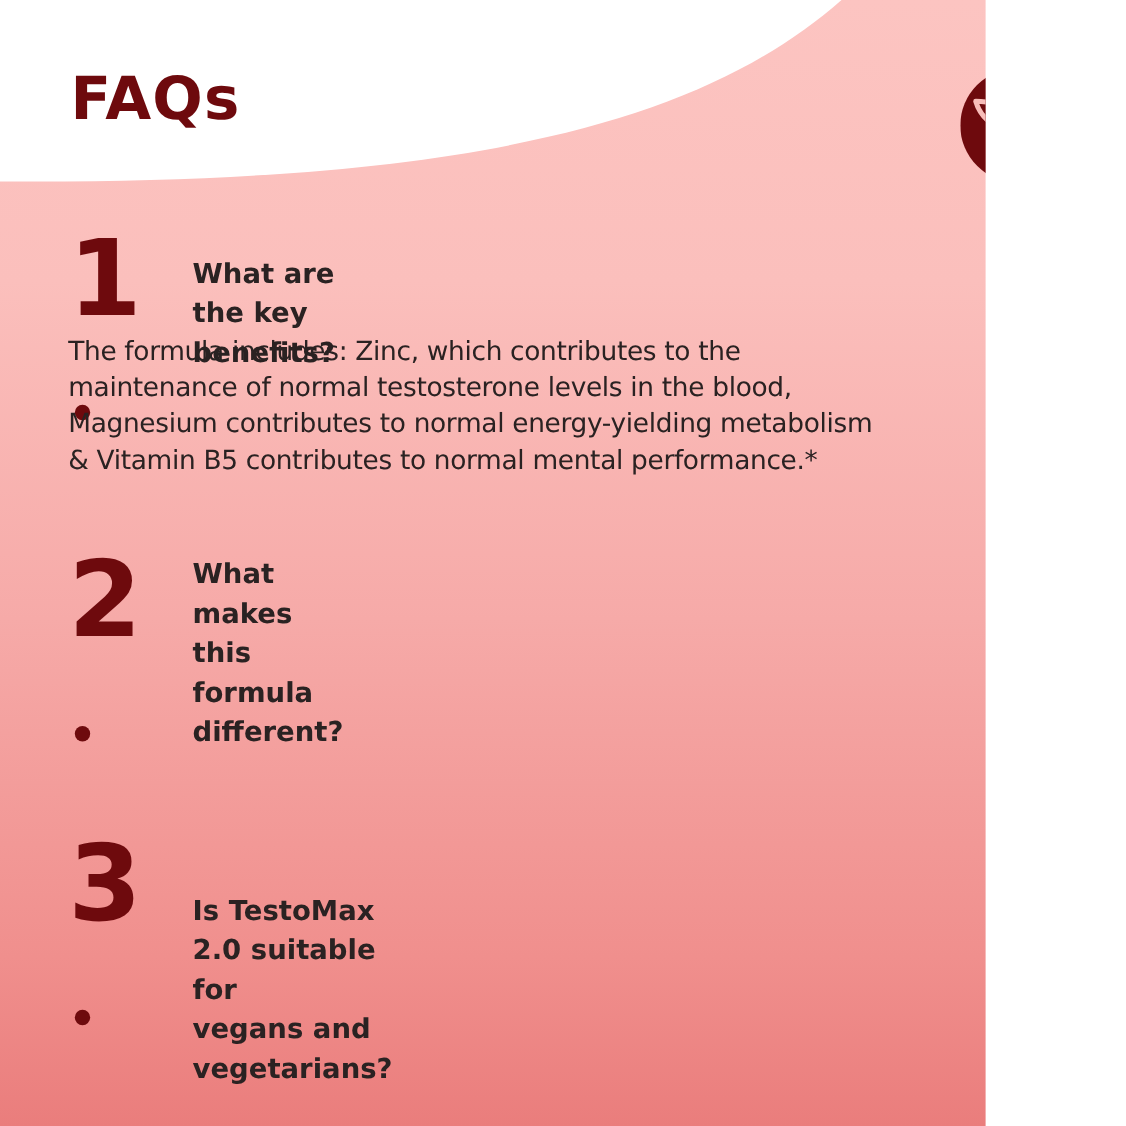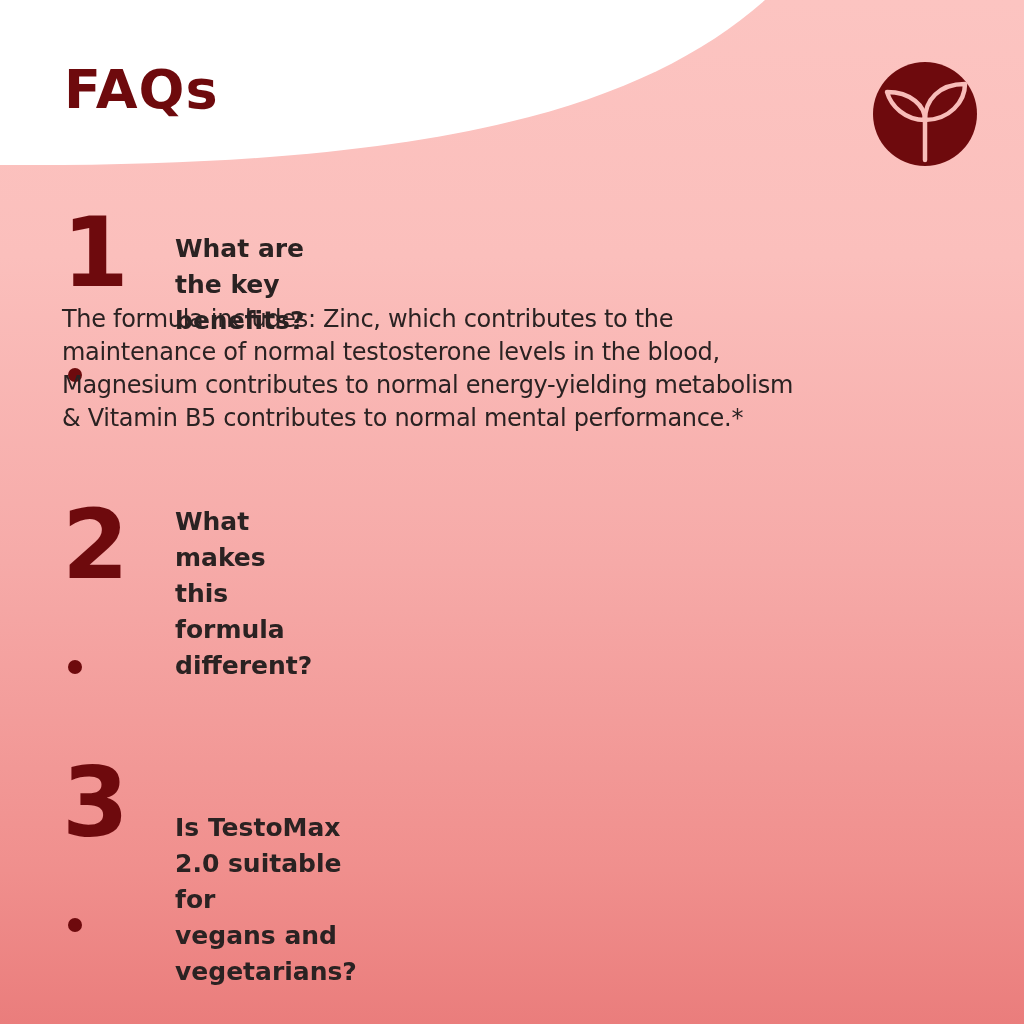--- a/index.html
+++ b/index.html
@@ -1,18 +1,18 @@
 <!DOCTYPE html>
 <html><head>
 <meta charset="utf-8">
 <style>
   html, body { margin: 0; padding: 0; }
   body { width: 1024px; height: 1024px; overflow: hidden; }
   .page {
-    position: relative; width: 1024px; height: 1024px; overflow: hidden;
+    position: relative; width: 896px; height: 1024px; overflow: hidden;
     background: linear-gradient(180deg, #fcc4c1 0%, #fbbfbc 25%, #f6aaa8 55%, #f08f8d 85%, #ea7d7c 100%);
     font-family: "DejaVu Sans", sans-serif;
   }
   .curve { position: absolute; left: 0; top: 0; width: 1024px; height: 200px; }
   .title {
     position: absolute; left: 64px; top: 58px; margin: 0;
     font-family: "DejaVu Sans", sans-serif; font-weight: bold;
     font-size: 54px; color: #6e0a0d; letter-spacing: 1px;
   }
   .logo { position: absolute; left: 873px; top: 62px; width: 104px; height: 104px; }

